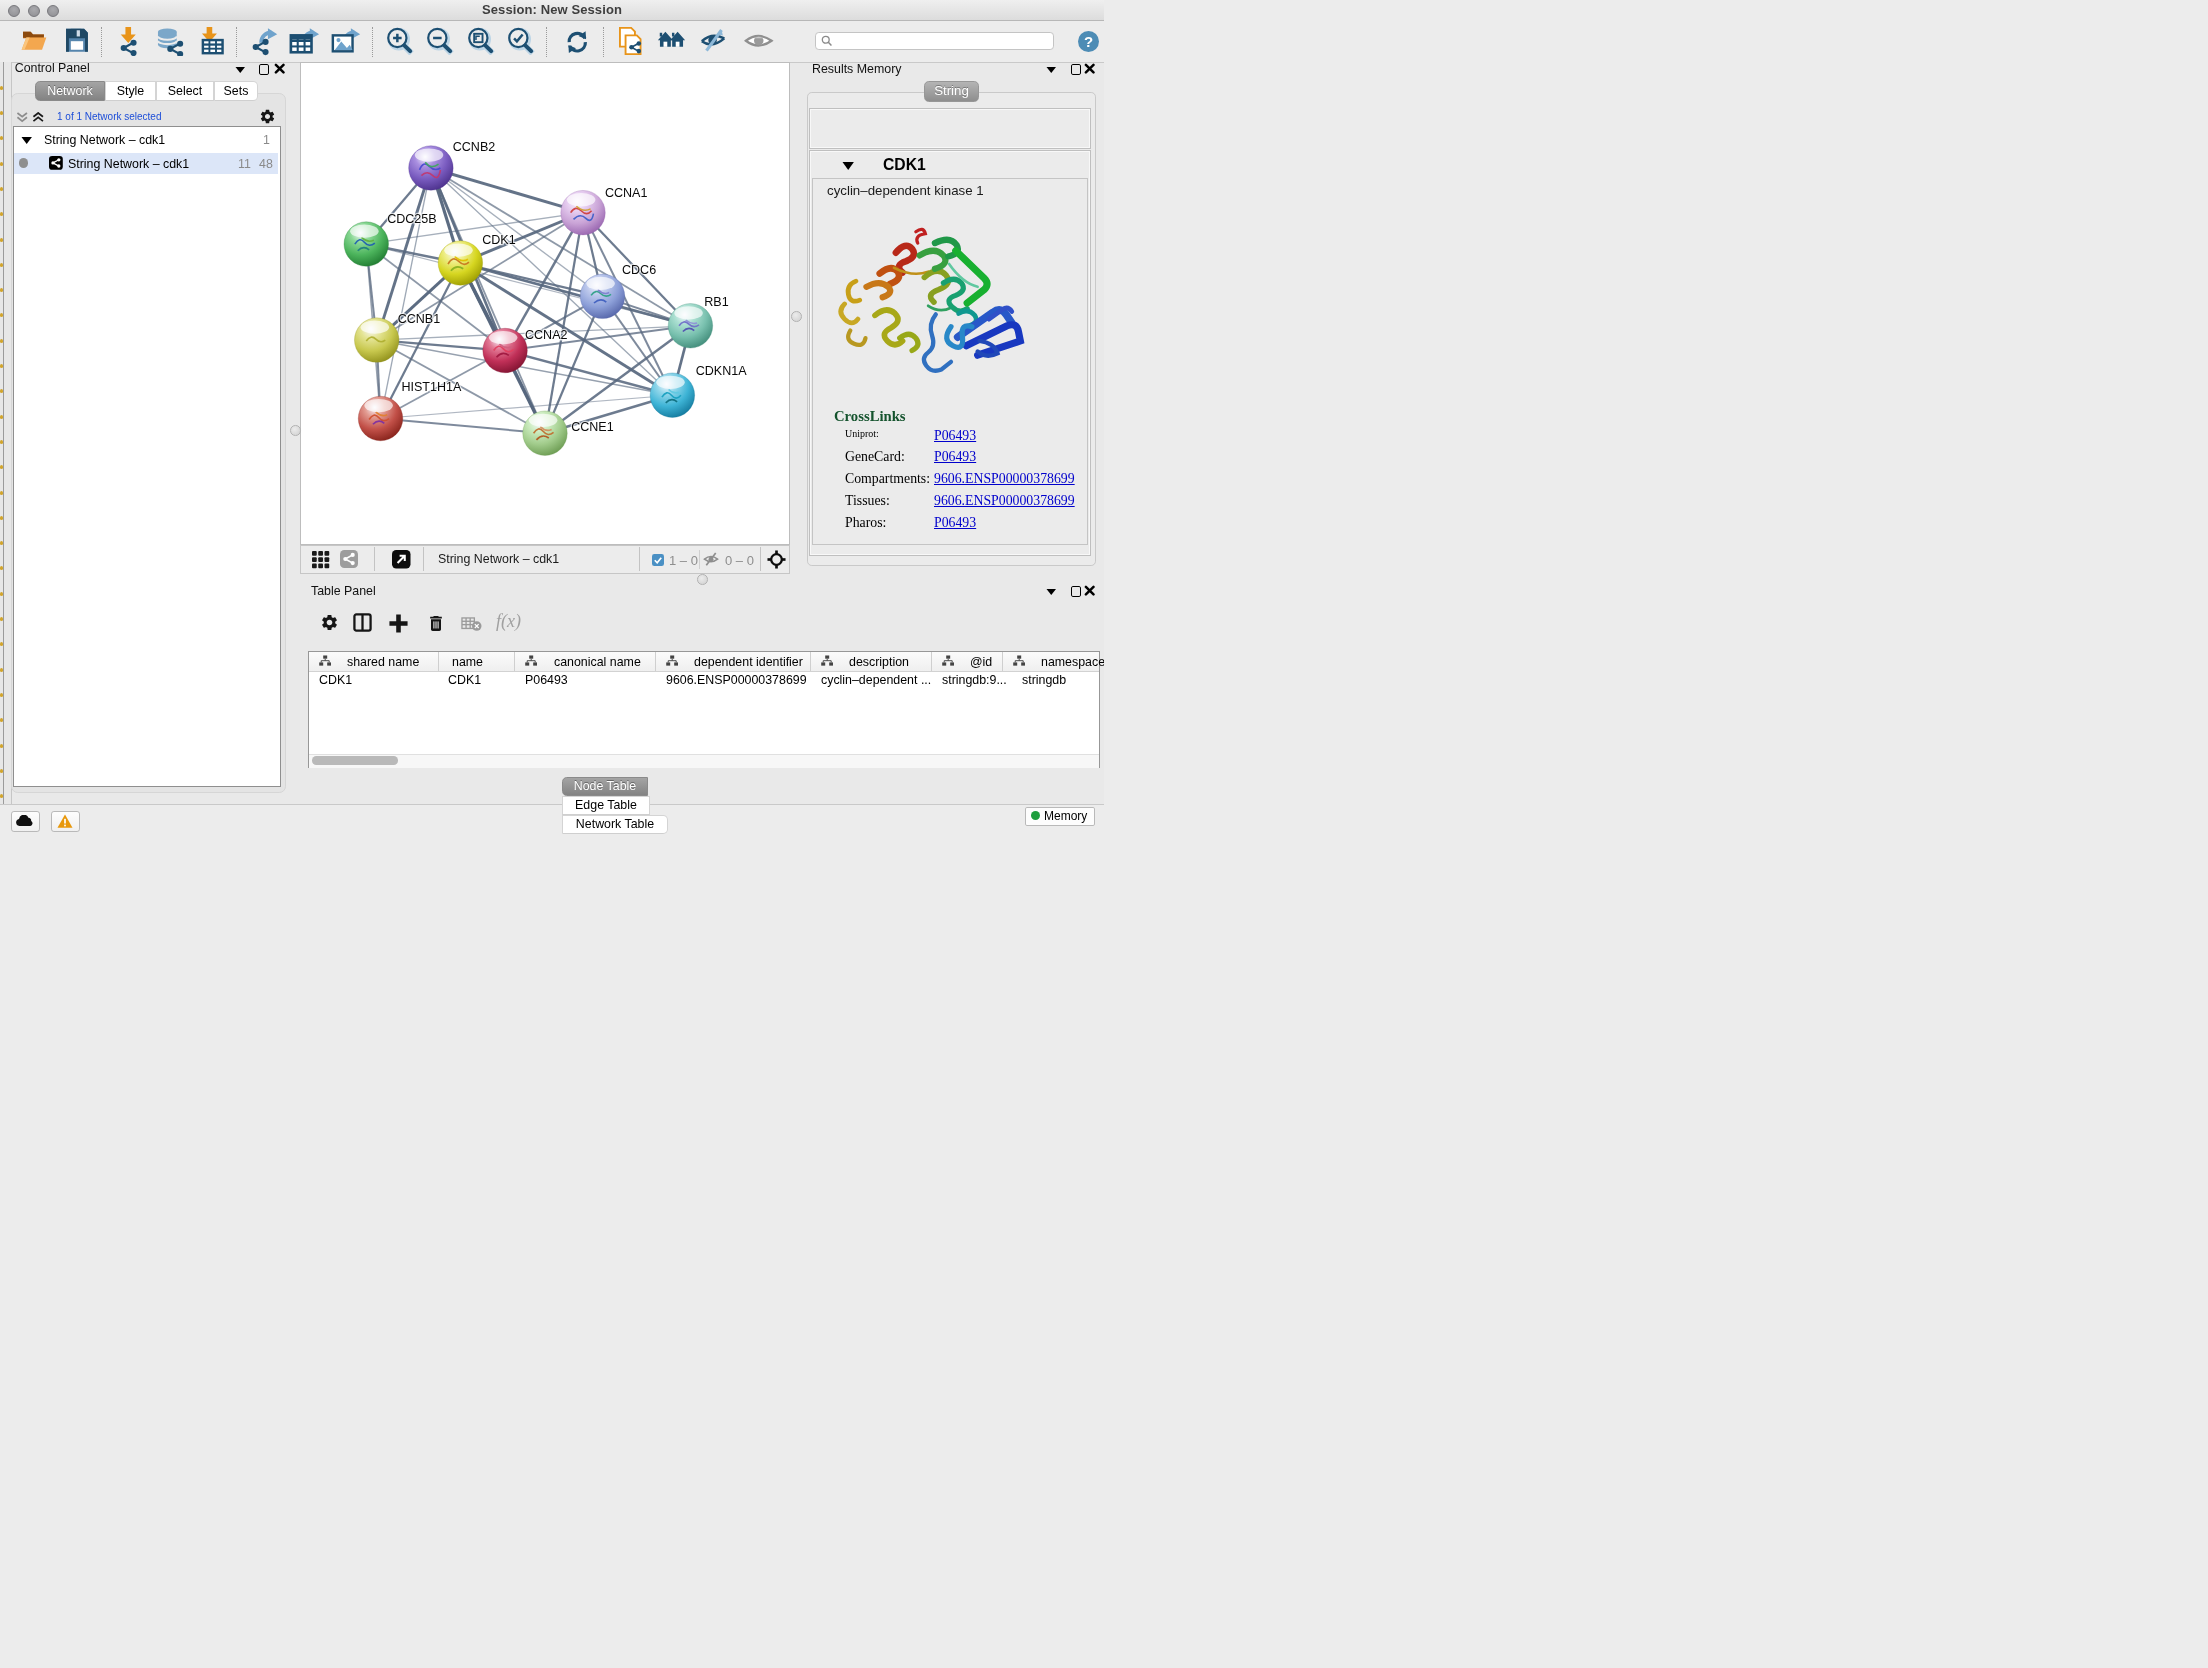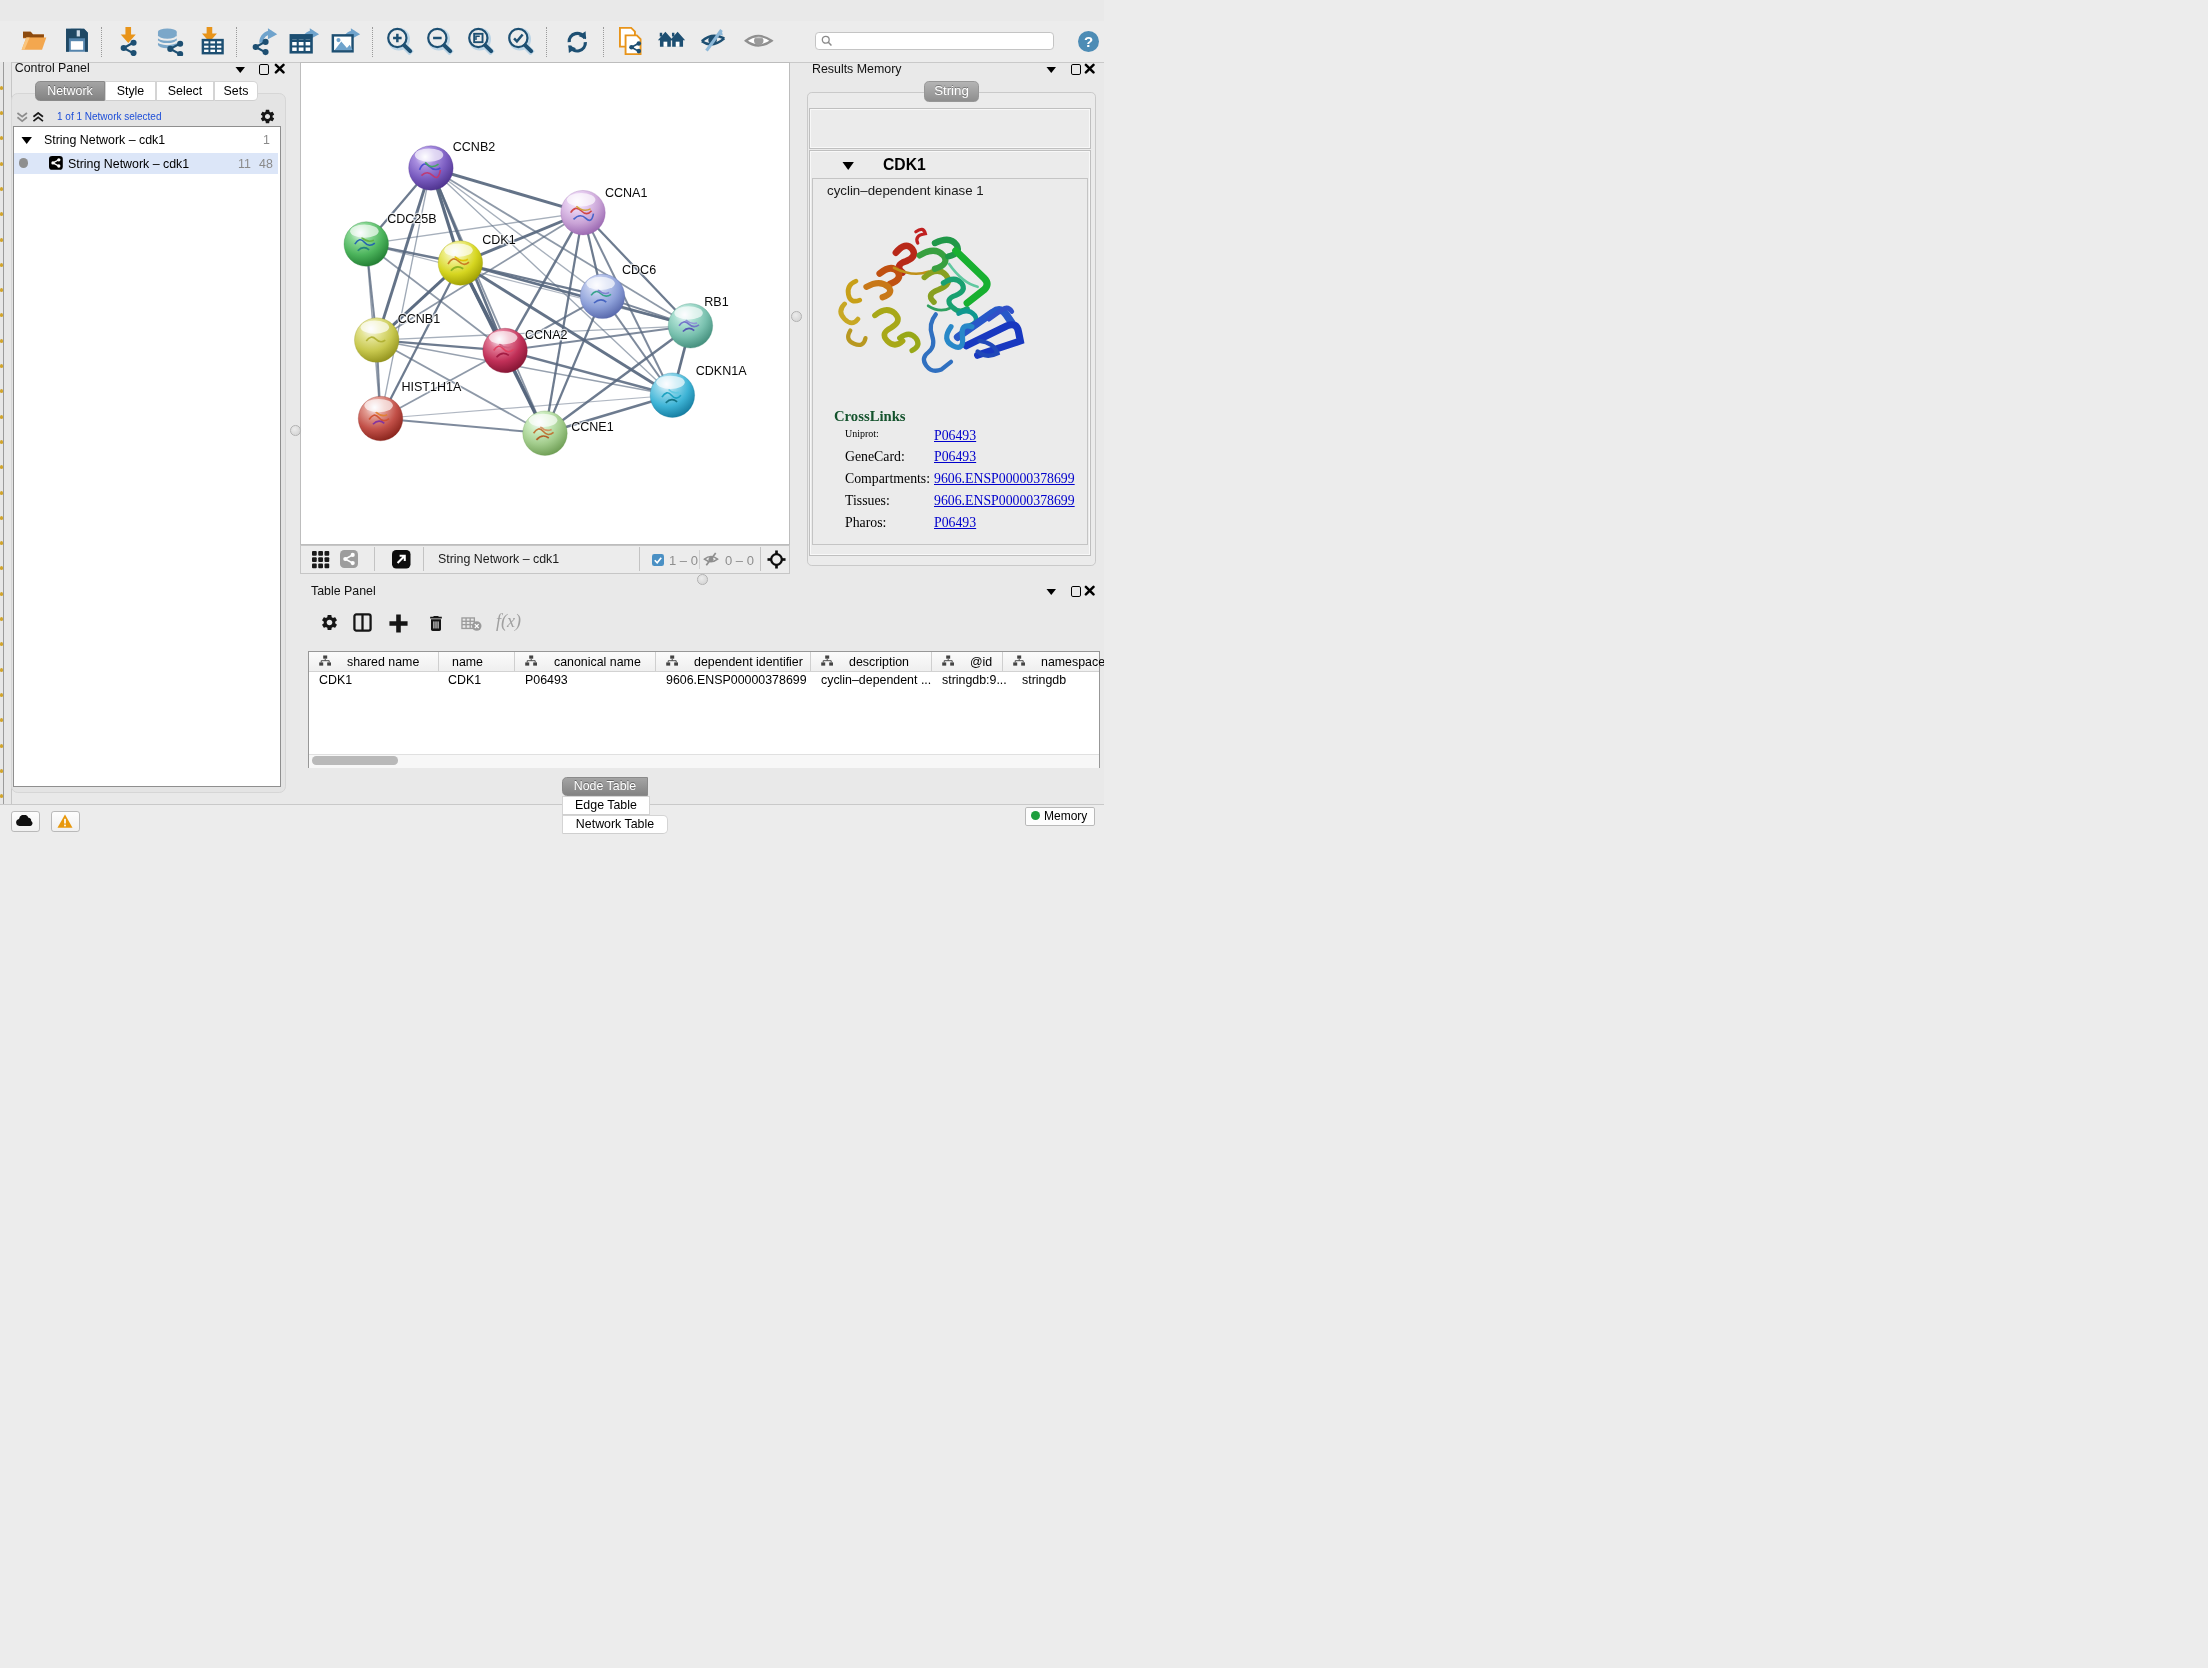--- a/index.html
+++ b/index.html
@@ -21,20 +21,26 @@
 .btn{position:absolute;background:#fff;border:1px solid #c2c2c2;border-radius:2.9px;font-size:13px;color:#000;text-align:center;margin-top:44px;}
 .link{color:#0000cc;text-decoration:underline;}
 .serif{font-family:"Liberation Serif",serif;}
 .vline{position:absolute;width:1px;background:#c3c3c3;}
 .knob{position:absolute;width:8.6px;height:8.6px;border-radius:50%;background:radial-gradient(circle at 40% 35%,#ececec,#cfcfcf);border:1px solid #b3b3b3;}
 .th-sep{position:absolute;top:0;height:19px;width:1px;background:#cfcfcf;}
 .cell{position:absolute;font-size:12.4px;color:#000;white-space:nowrap;}
 </style></head><body>
 <div id="app">
 
+<div class="tb">
+ <div class="tl" style="left:8px"></div>
+ <div class="tl" style="left:27.6px"></div>
+ <div class="tl" style="left:47px"></div>
+ <div class="title">Session: New Session</div>
+</div>
 <div class="toolbar">
       <svg class="ti" style="left:20px" width="27" height="28.5" viewBox="0 0 28 30">
 <path d="M3 6 h8 l2.5 3 H25 v4 H3 z" fill="#b36114"></path>
 <path d="M3 6 h8 l2.5 3 H25 l-0.5 3 H3 z" fill="#8c4a0e"></path>
 <path d="M1.5 25 L6.5 12 H27.5 L23 25 z" fill="#f3a74f"></path>
 <path d="M1.5 25 L6.5 12 H10 L4.5 25 z" fill="#fac57e"></path>
 </svg>
       <svg class="ti" style="left:63px" width="27" height="28.5" viewBox="0 0 28 30">
 <path d="M3 3 H22 L26 7 V27 H3 z" fill="#5585ad"></path>
         <path d="M3 3 H22 L26 7 V27 H23 V13 H6 V27 H3 z" fill="#1f4864"></path>

